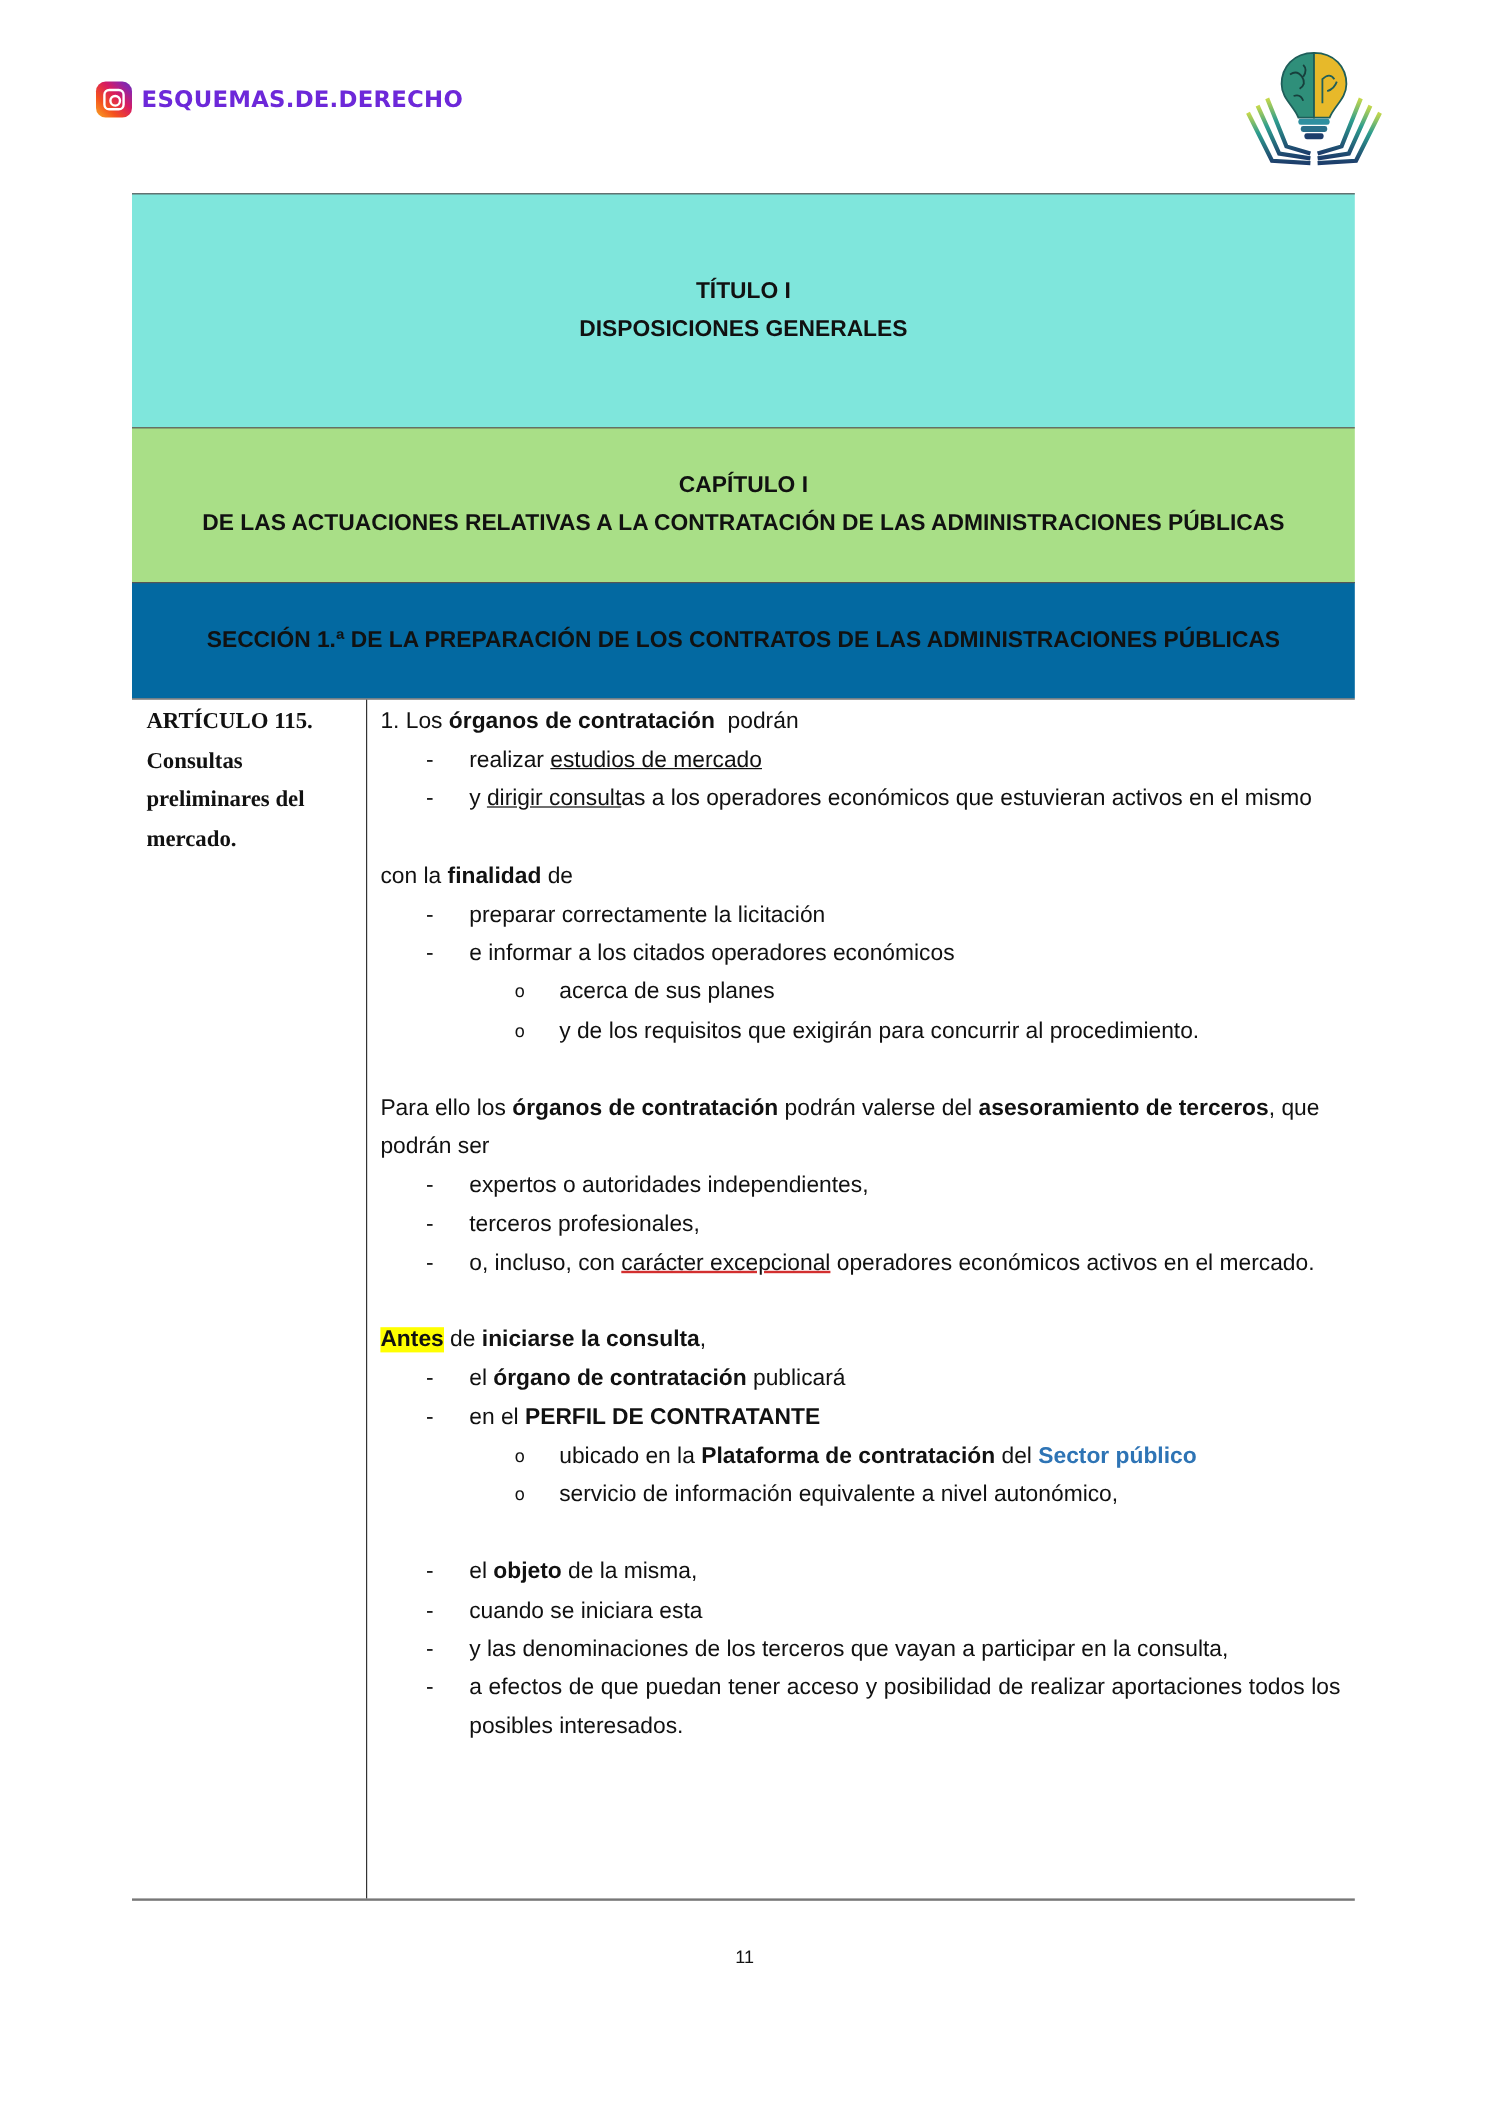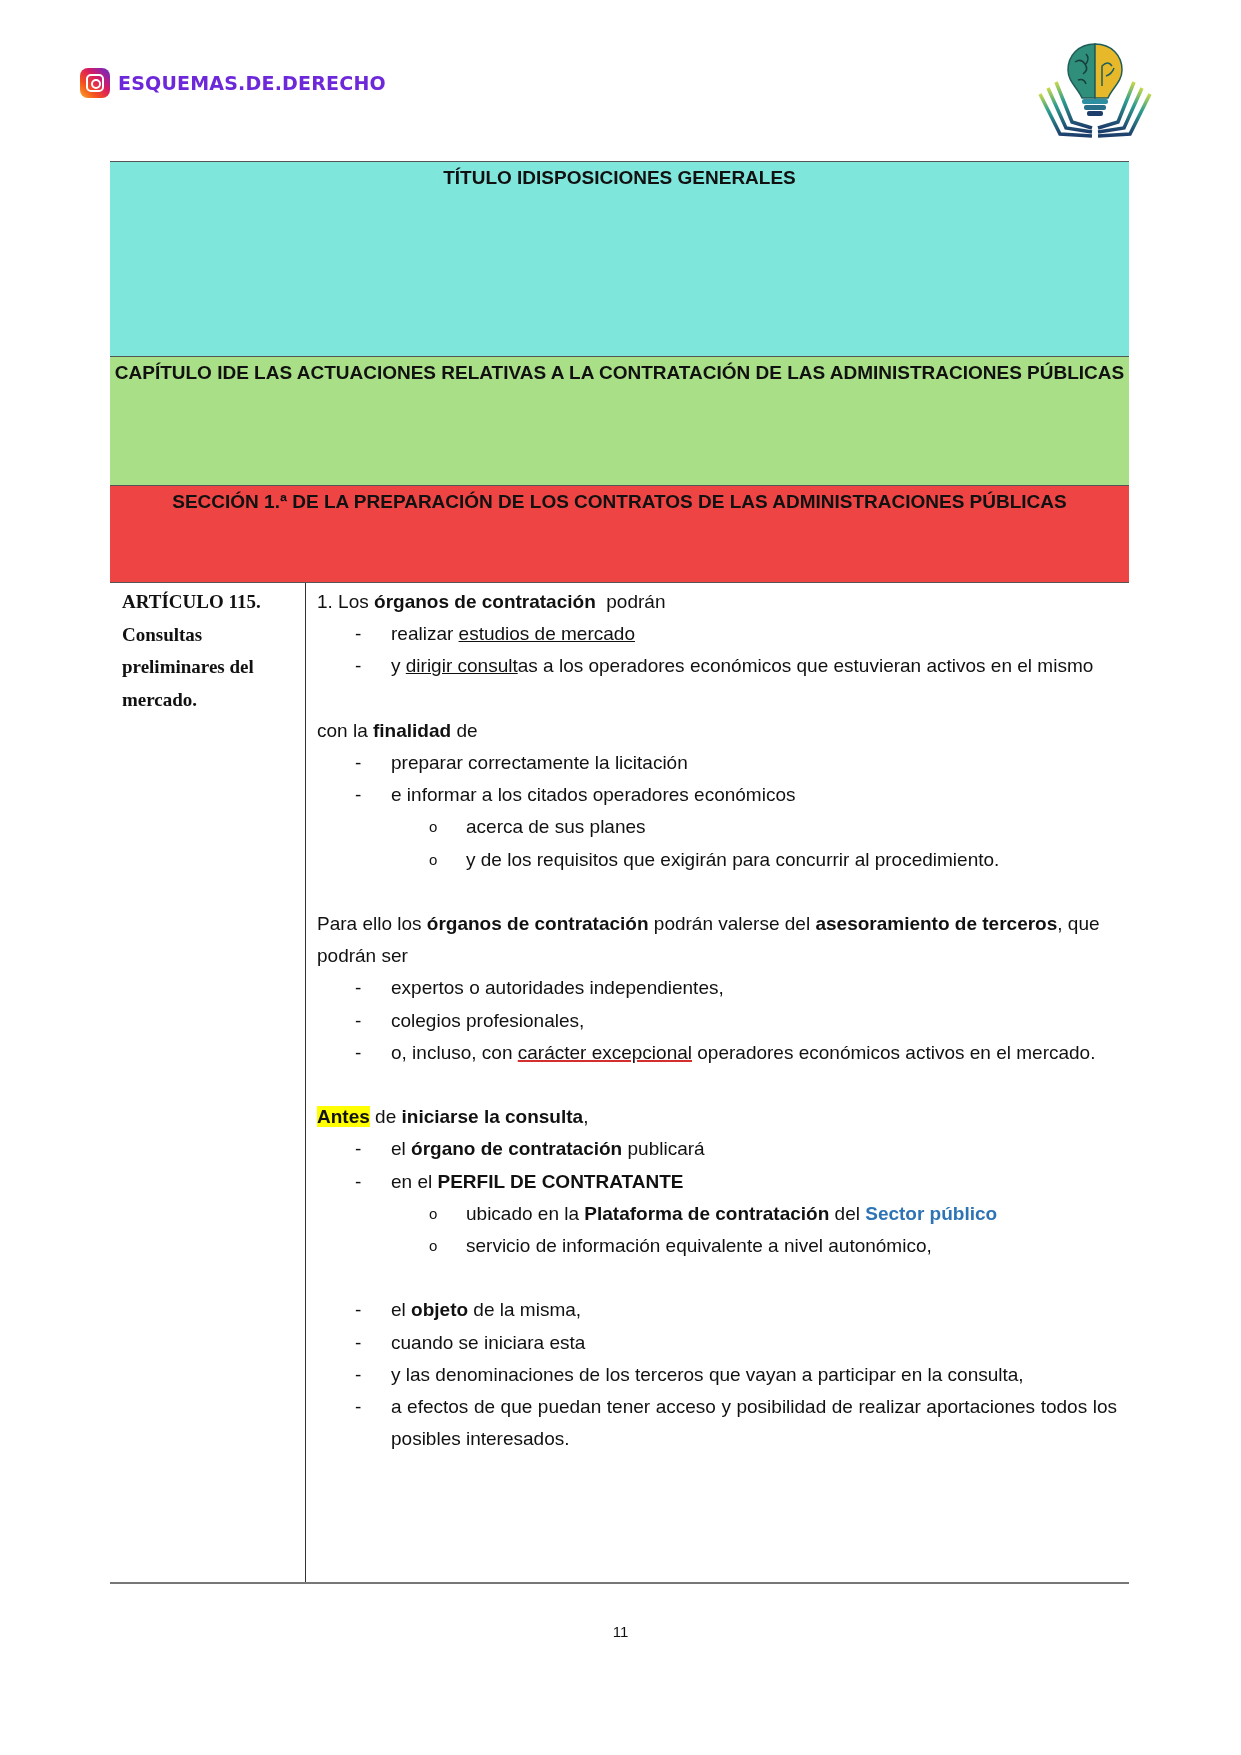--- a/index.html
+++ b/index.html
@@ -25,25 +25,25 @@
   }
   .brand-name {
     font-family: "DejaVu Sans", sans-serif; font-weight: bold; font-size: 19px;
     letter-spacing: 0.2px; color: #6d28d9;
   }
   .logo { position: absolute; left: 1030px; top: 36px; width: 130px; height: 105px; }
 
   .sheet { position: absolute; left: 110px; top: 161px; width: 1019px; }
   .band {
     border-top: 1.5px solid #555; text-align: center; font-weight: bold; font-size: 19px;
-    line-height: 32px; display: flex; flex-direction: row; justify-content: center;
+    line-height: 32px; display: flex; flex-direction: column; justify-content: center;
   }
   .band.titulo { background: #7fe6dc; height: 194px; }
   .band.capitulo { background: #a9df87; height: 128px; }
-  .band.seccion { background: #ef4444; height: 96px; }
+  .band.seccion { background: #0369a1; height: 96px; }
 
   .article-row { display: flex; border-top: 1.5px solid #555; border-bottom: 2px solid #777; height: 999px; }
   .article-head {
     width: 196px; border-right: 1.5px solid #333; padding: 3px 0 0 12px; box-sizing: border-box;
     font-weight: bold; font-size: 19px; line-height: 32.5px; font-family: Liberation Serif, serif;
   }
   .article-body {
     flex: 1; padding: 3px 12px 0 11px; box-sizing: border-box; font-size: 19px; line-height: 32.2px;
   }
   .line { min-height: 32.2px; }
@@ -159,21 +159,21 @@
 
       <div class="line">
         <span>Para ello los </span><b>órganos de contratación</b><span> podrán valerse del </span><b>asesoramiento de terceros</b><span>, que podrán ser</span>
       </div>
       <div class="item">
         <span class="bullet">-</span>
         <span class="txt">expertos o autoridades independientes,</span>
       </div>
       <div class="item">
         <span class="bullet">-</span>
-        <span class="txt">colegios profesionales,</span>
+        <span class="txt">terceros profesionales,</span>
       </div>
       <div class="item">
         <span class="bullet">-</span>
         <span class="txt justify-last"><span>o, incluso, con </span><span class="u-red">carácter excepcional</span><span> operadores económicos activos en el mercado.</span></span>
       </div>
       <div class="blank"></div>
 
       <div class="line">
         <span class="hl" style="font-weight:bold">Antes</span><span> de </span><b>iniciarse la consulta</b><span>,</span>
       </div>

